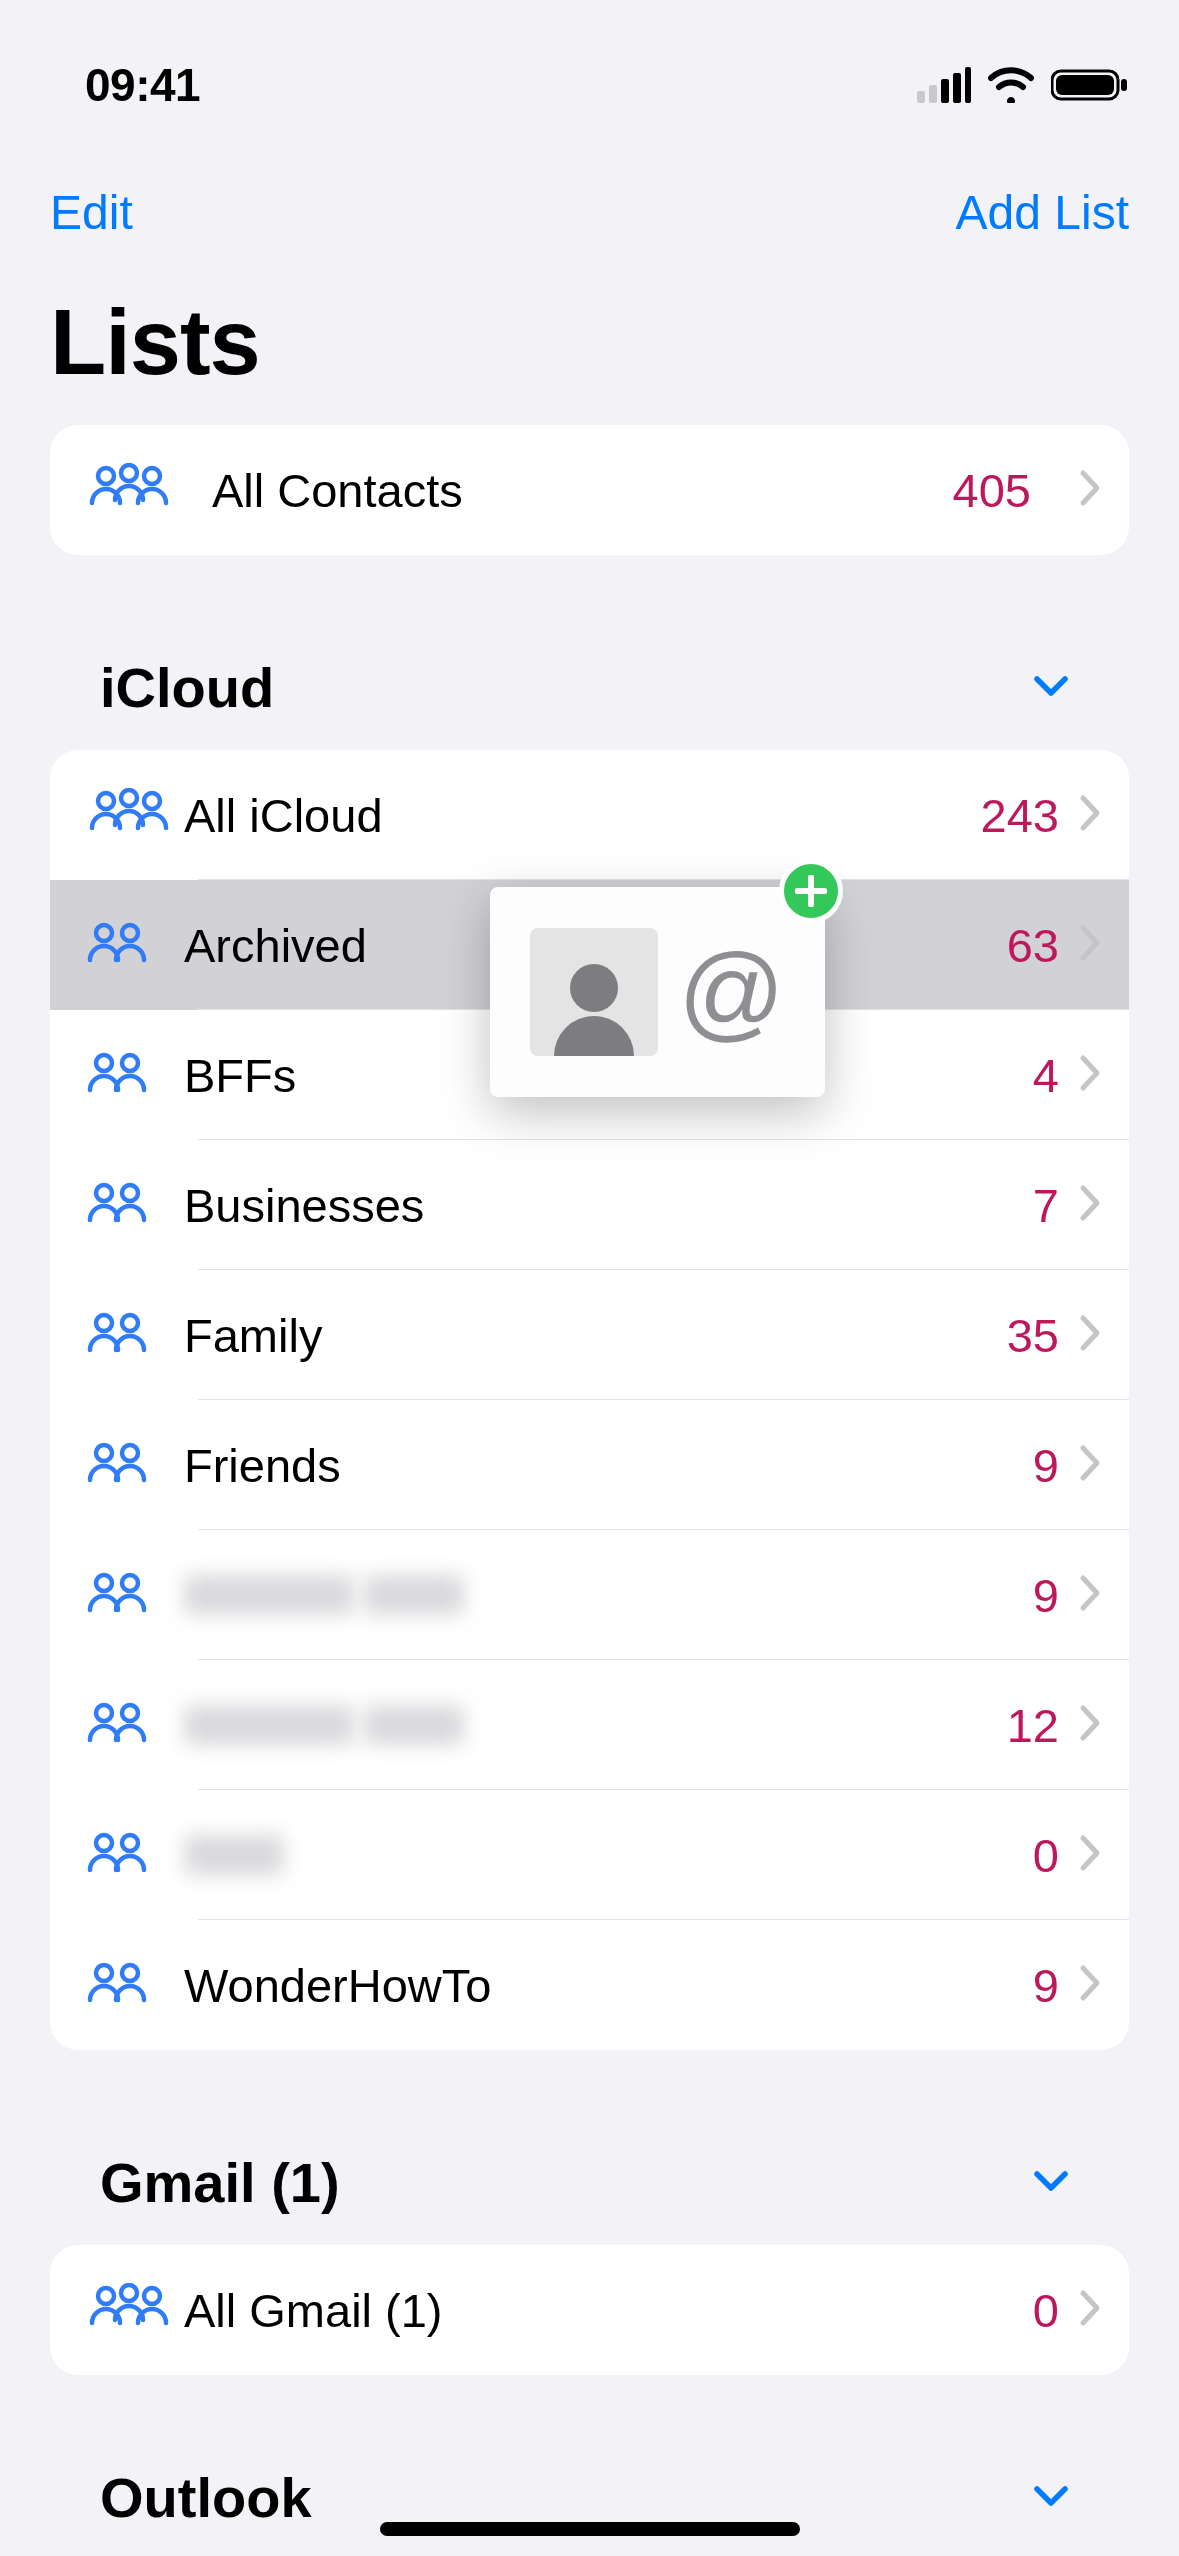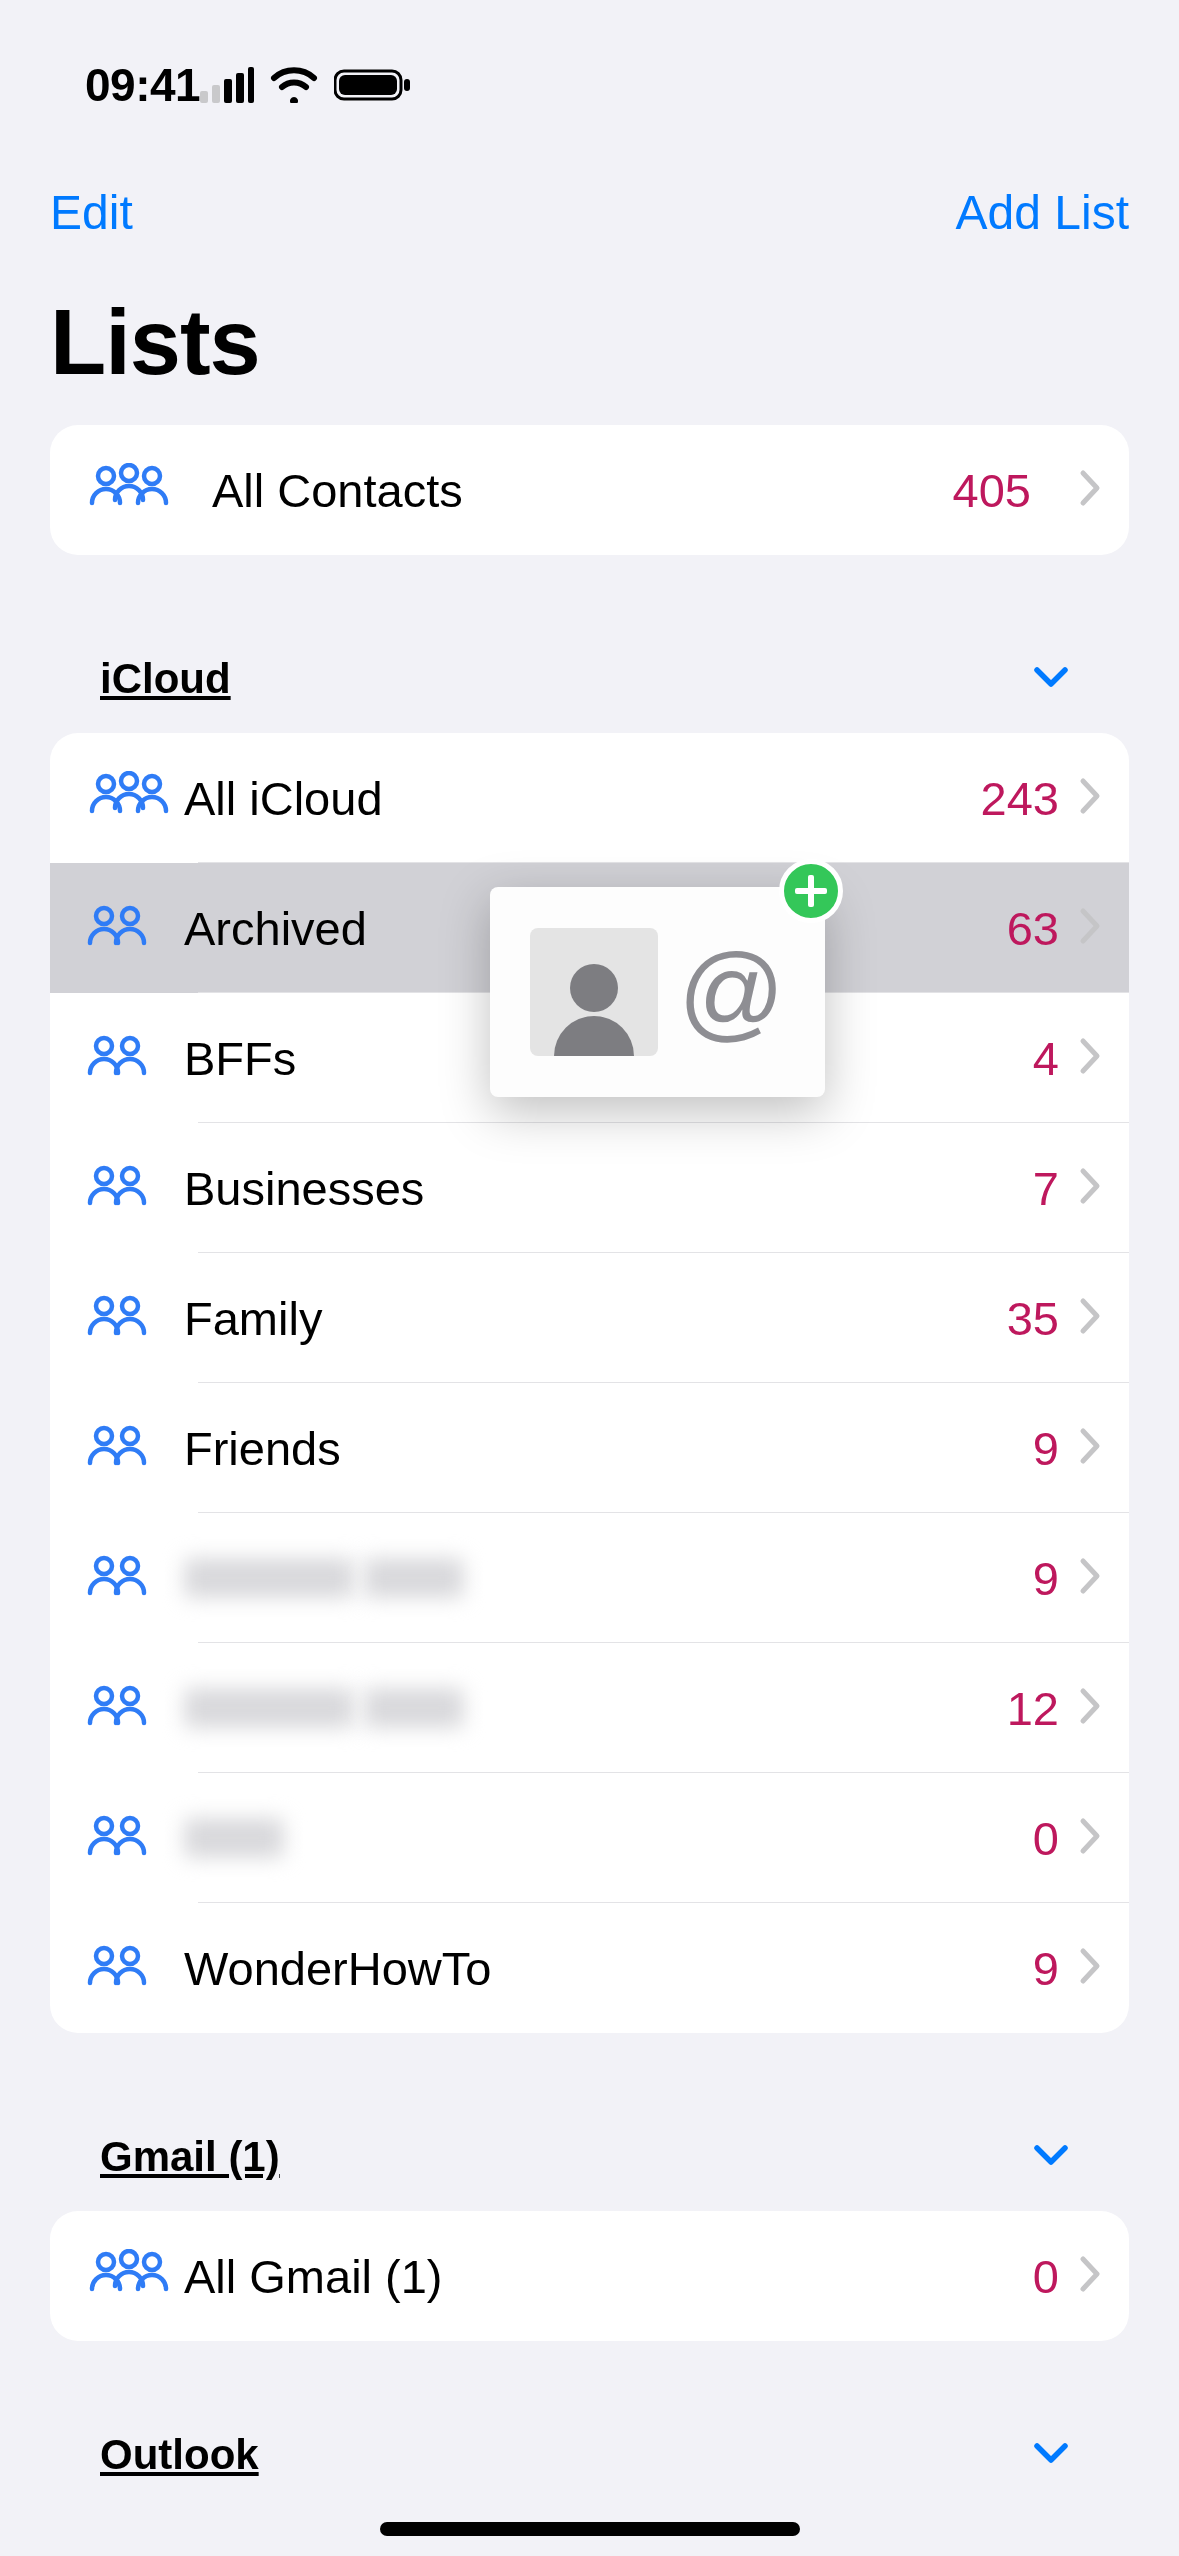--- a/index.html
+++ b/index.html
@@ -10,20 +10,21 @@
     color: #000;
     position: relative;
     overflow: hidden;
   }
 
   
   .status-bar {
     height: 130px;
     display: flex;
     align-items: center;
+    justify-content: space-between;
     padding: 0 50px 0 85px;
     margin-top: 20px;
   }
   .status-time {
     font-size: 46px;
     font-weight: 600;
     letter-spacing: -0.5px;
   }
   .status-icons {
     display: flex;
@@ -61,23 +62,22 @@
     overflow: hidden;
   }
   .section-header {
     display: flex;
     justify-content: space-between;
     align-items: center;
     padding: 60px 60px 18px 50px;
     margin: 0 50px;
   }
   .section-title {
-    font-size: 42px;
+    font-size: 56px;
     font-weight: 700;
-    text-decoration: underline;
   }
   .chevron-down {
     color: #007aff;
   }
 
   
   .row {
     display: flex;
     align-items: center;
     min-height: 130px;

